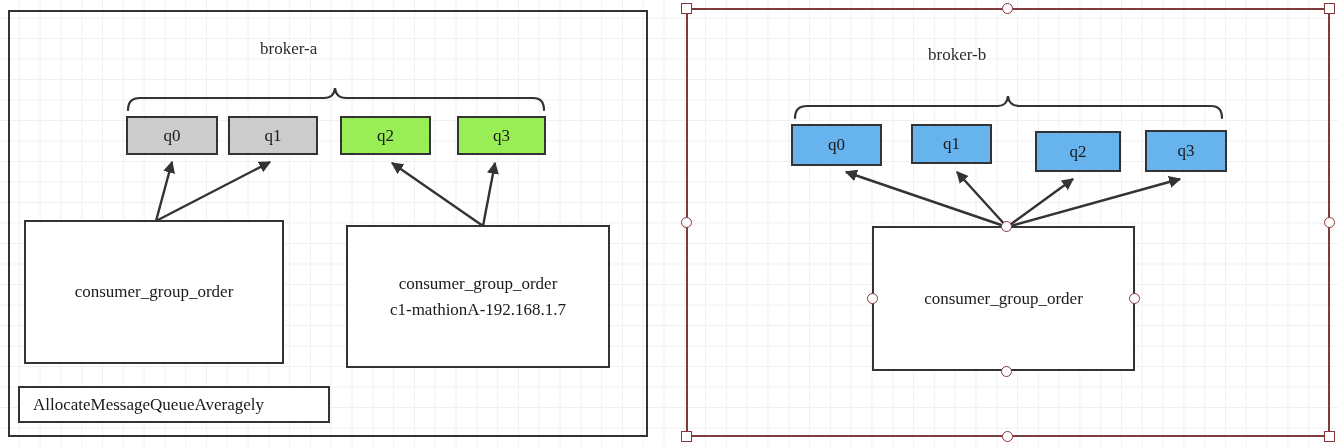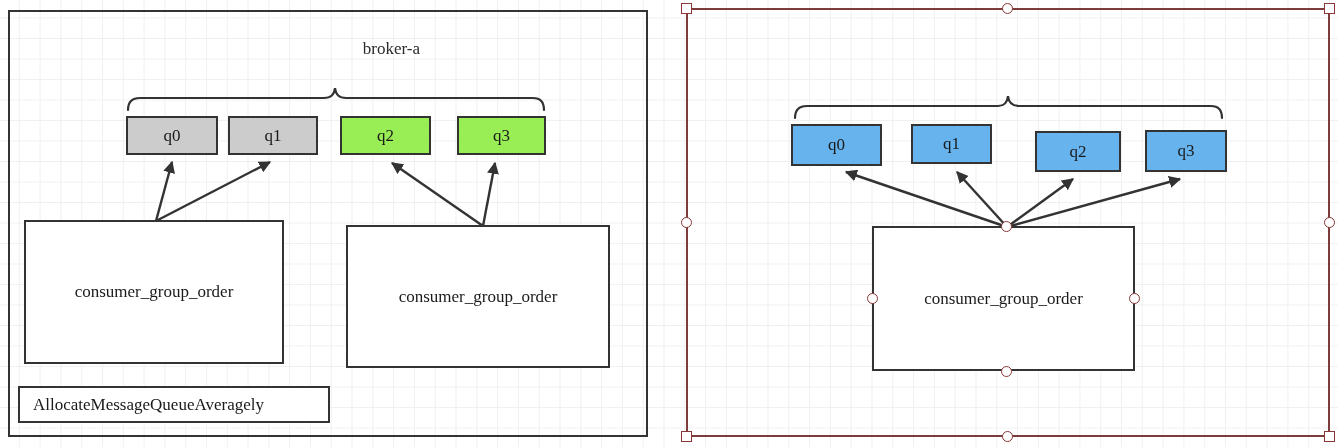--- a/index.html
+++ b/index.html
@@ -21,21 +21,21 @@
   .svg-layer{position:absolute;left:0;top:0;width:1338px;height:447px;pointer-events:none;}
 
   
   .panel{position:absolute;background:transparent;box-sizing:border-box;}
   #panel-a{left:8px;top:10px;width:640px;height:427px;border:2px solid #333333;}
   #panel-b{left:686px;top:8px;width:644px;height:429px;border:2px solid #7d3c3c;}
 
   
   .broker-label{
     position:absolute;font-size:17px;line-height:20px;color:#2b2b2b;
-    white-space:nowrap;text-align:right;
+    white-space:nowrap;text-align:left;
   }
   #broker-a-label{left:260px;top:39px;width:160px;}
   #broker-b-label{left:928px;top:45px;width:160px;}
 
   
   .qbox{
     position:absolute;box-sizing:border-box;border:2px solid #333333;
     display:flex;align-items:center;justify-content:center;
     font-size:17px;color:#1a1a1a;
   }
@@ -113,26 +113,28 @@
   <div class="qbox q-gray" id="qa1">q1</div>
   <div class="qbox q-green" id="qa2">q2</div>
   <div class="qbox q-green" id="qa3">q3</div>
 
   <div class="cgbox" id="cg-a1">
     <span>consumer_group_order</span>
   </div>
 
   <div class="cgbox" id="cg-a2">
     <span>consumer_group_order</span>
+    <span>c1-mathionA-192.168.1.7</span>
   </div>
 
   <div id="alloc-box">AllocateMessageQueueAveragely</div>
 
   <div class="panel" id="panel-b"></div>
 
+  <div class="broker-label" id="broker-b-label">broker-b</div>
 
   <div class="qbox q-blue" id="qb0">q0</div>
   <div class="qbox q-blue" id="qb1">q1</div>
   <div class="qbox q-blue" id="qb2">q2</div>
   <div class="qbox q-blue" id="qb3">q3</div>
 
   <div class="cgbox" id="cg-b1">
     <span>consumer_group_order</span>
   </div>
 

